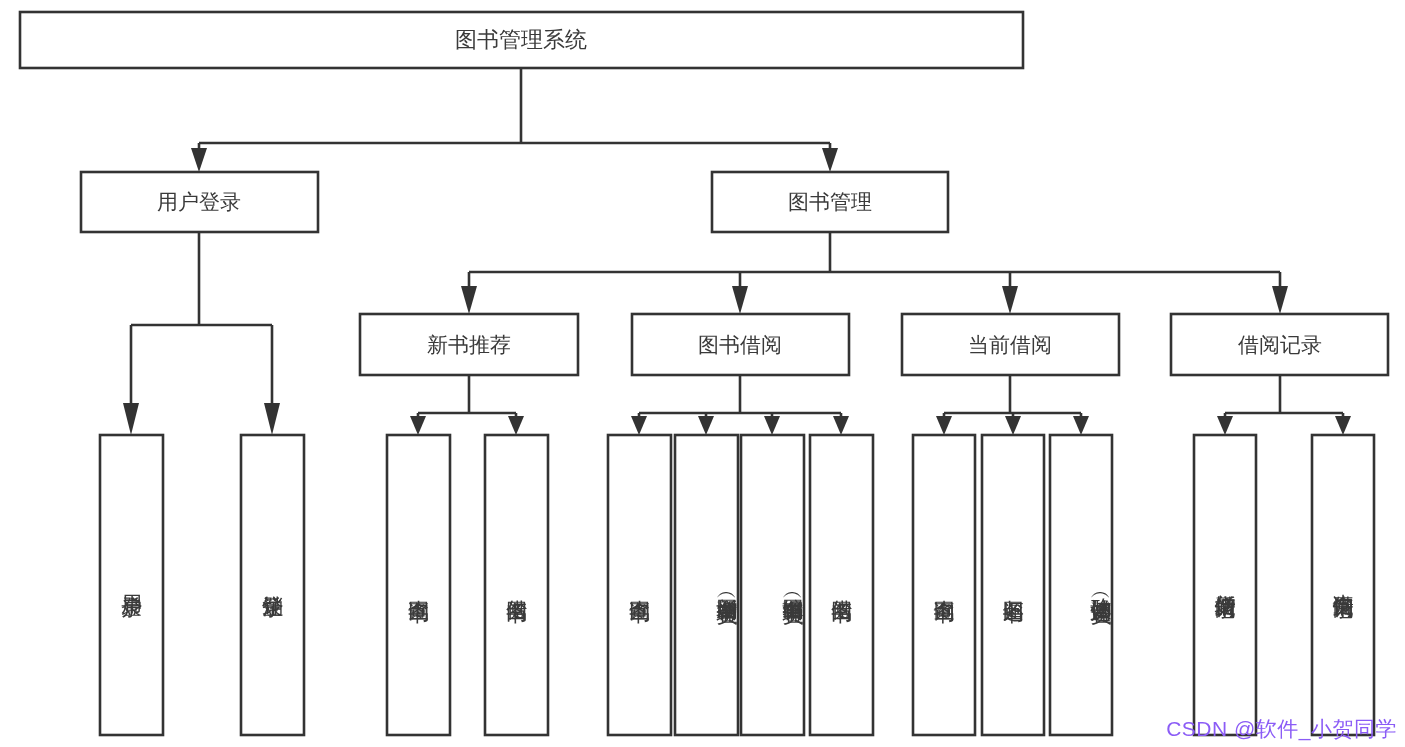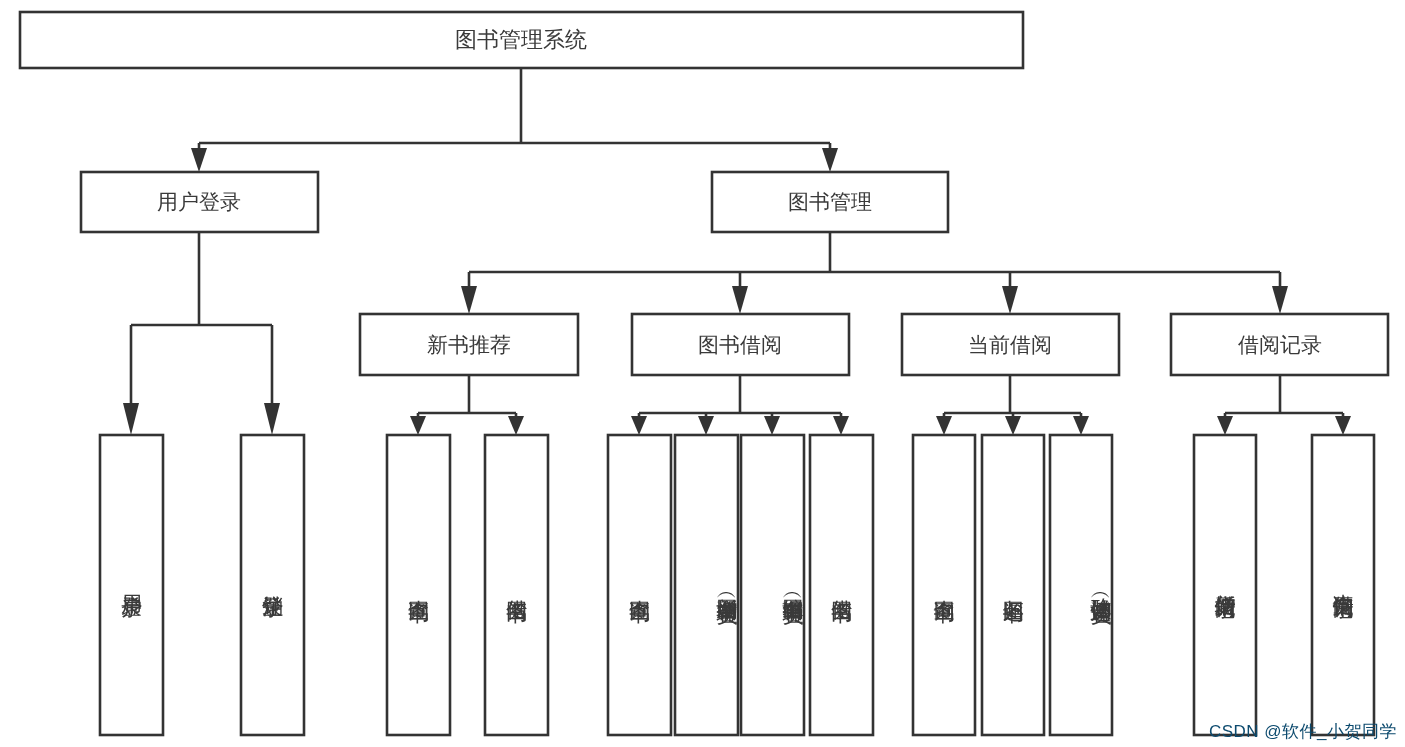--- a/index.html
+++ b/index.html
@@ -46,22 +46,22 @@
     text-orientation:upright;
     letter-spacing:1px;
     white-space:nowrap;
     pointer-events:none;
     font-family:"Liberation Sans","DejaVu Sans",sans-serif;
   }
   .watermark{
     position:absolute;
     right:8px;
     bottom:4px;
-    font-size:17px;
-    color:#0c4a6e;
+    font-size:21px;
+    color:#8b5cf6;
     font-family:"Liberation Sans","DejaVu Sans",sans-serif;
     letter-spacing:0.5px;
     white-space:nowrap;
   }
 </style>
 </head>
 <body>
 
 <div id="diagram-root">
 

